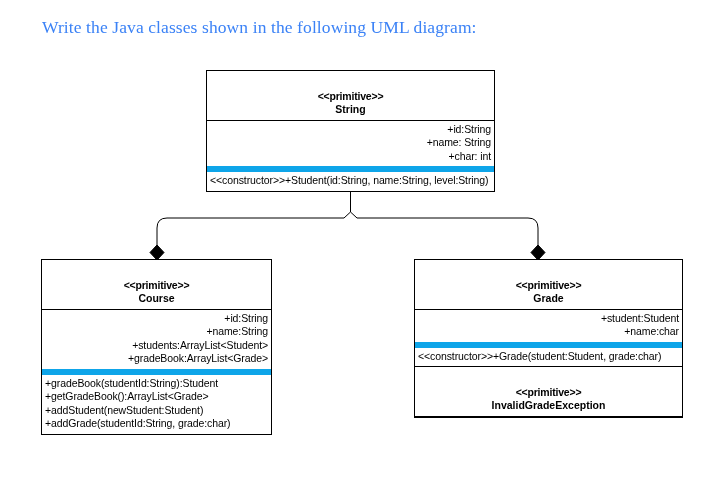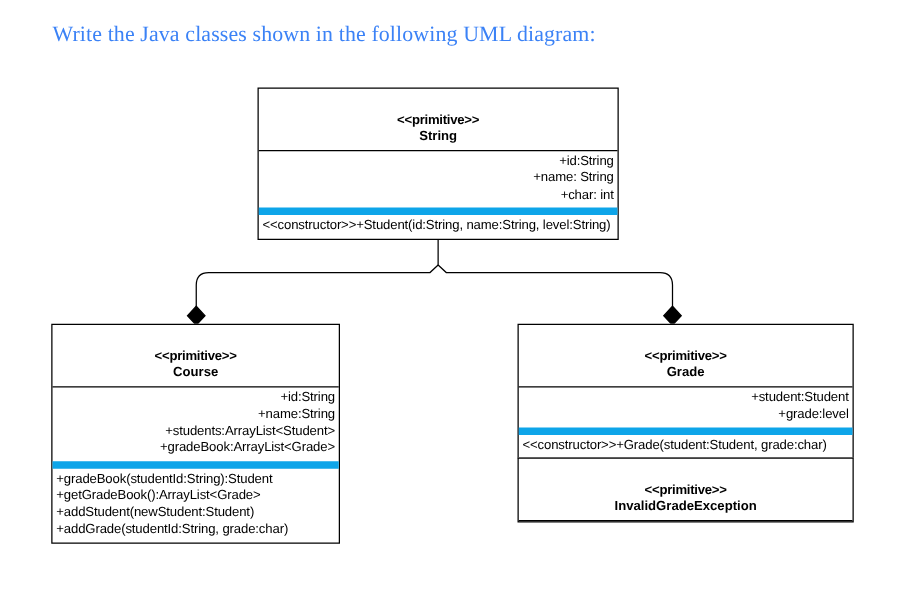--- a/index.html
+++ b/index.html
@@ -154,21 +154,21 @@
     </div>
   </div>
 
   <div class="uml-class" id="class-grade">
     <div class="uml-header">
       <span class="stereotype">&lt;&lt;primitive&gt;&gt;</span>
       <span class="cname">Grade</span>
     </div>
     <div class="uml-compartment no-border-top">
       <span class="uml-line">+student:Student</span>
-      <span class="uml-line">+grade:level</span>
+      <span class="uml-line">+name:char</span>
     </div>
     <div class="uml-compartment">
       <span class="uml-line">&lt;&lt;constructor&gt;&gt;+Grade(student:Student, grade:char)</span>
     </div>
   </div>
 
   <div class="uml-class" id="class-invalidgrade">
     <div class="uml-header">
       <span class="stereotype">&lt;&lt;primitive&gt;&gt;</span>
       <span class="cname">InvalidGradeException</span>

